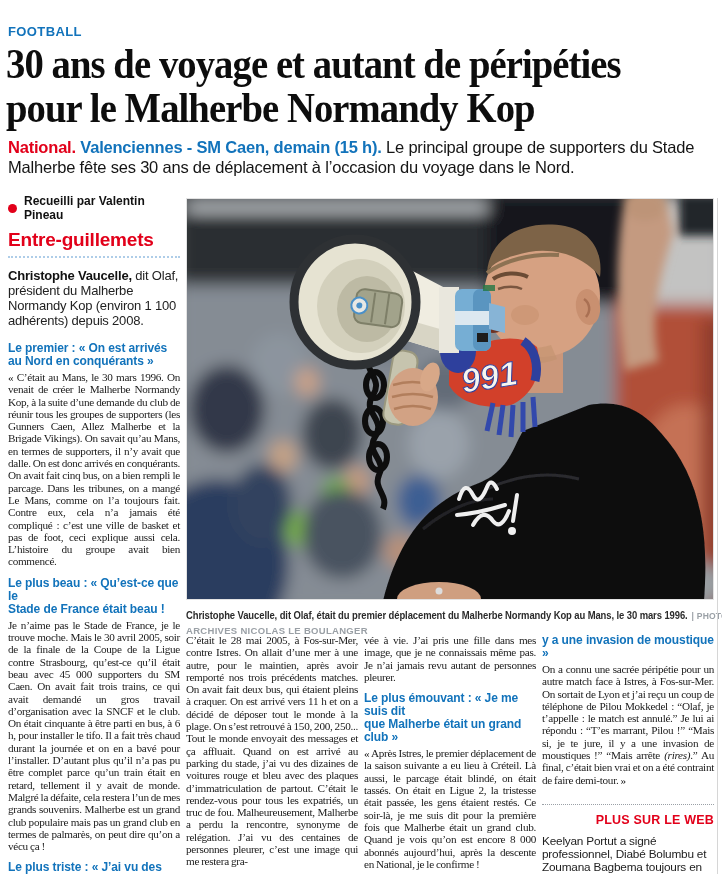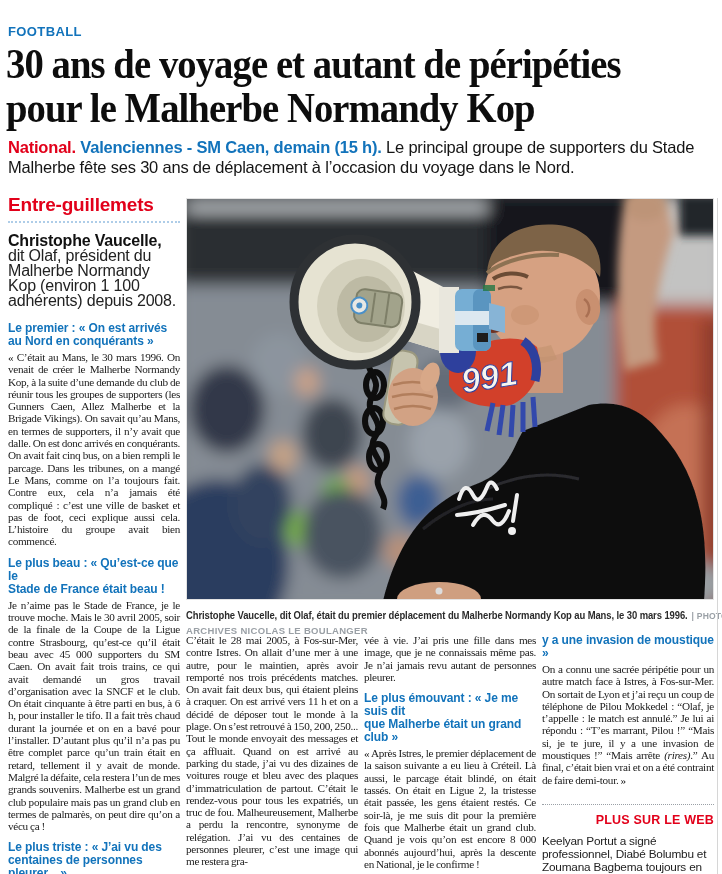--- a/index.html
+++ b/index.html
@@ -16,21 +16,21 @@
   .standfirst .sf-label{color:#e2001a;font-weight:bold;}
   .standfirst .sf-match{color:#1273bb;font-weight:bold;}
   .standfirst .sf-text{color:#151515;}
 
   
   .rail{position:absolute;left:8px;top:174px;width:172px;}
   .byline{font-size:12px;font-weight:bold;color:#111;margin:0 0 7px;display:flex;align-items:center;}
   .byline .dot{width:9px;height:9px;border-radius:50%;background:#e2001a;margin-right:7px;flex:0 0 auto;}
   .rail-title{font-size:19px;font-weight:bold;color:#e2001a;letter-spacing:-.2px;margin:0 0 5px;}
   .dotted-blue{border-bottom:2px dotted #aecde8;margin:0 0 10px;}
-  .intro{font-size:16px;line-height:15px;color:#222;margin:0 0 14px;letter-spacing:-.2px;}
+  .intro{font-size:13px;line-height:15px;color:#222;margin:0 0 14px;letter-spacing:-.2px;}
   .intro b{color:#111;}
 
   
   .chead{font-size:12px;line-height:13px;font-weight:bold;color:#1273bb;margin:9px 0 3px;
          white-space:pre-line;letter-spacing:-.1px;}
   .chead:first-child{margin-top:0;}
   .btxt{font-family:"Liberation Serif",serif;font-size:11.2px;line-height:12.3px;letter-spacing:-.3px;
         word-spacing:-.4px;text-align:justify;color:#1b1b1b;margin:0;}
 
   
@@ -58,20 +58,24 @@
 
   <div class="kicker">FOOTBALL</div>
   <h1 class="headline" style="margin:0;">30 ans de voyage et autant de péripéties
 pour le Malherbe Normandy Kop</h1>
 
   <div class="standfirst">
     <span class="sf-label">National.</span><span class="sf-match"> Valenciennes - SM Caen, demain (15 h).</span><span class="sf-text"> Le principal groupe de supporters du Stade Malherbe fête ses 30 ans de déplacement à l’occasion du voyage dans le Nord.</span>
   </div>
 
   <div class="rail">
+    <div class="byline">
+      <span class="dot"></span>
+      <span>Recueilli par Valentin Pineau</span>
+    </div>
     <div class="rail-title">Entre-guillemets</div>
     <div class="dotted-blue"></div>
     <p class="intro"><b>Christophe Vaucelle,</b><span> dit Olaf, président du Malherbe Normandy Kop (environ 1 100 adhérents) depuis 2008.</span></p>
     <div id="rail-items">
         <div class="chead">Le premier : « On est arrivés
 au Nord en conquérants »</div>
         <p class="btxt">« C’était au Mans, le 30 mars 1996. On venait de créer le Malherbe Normandy Kop, à la suite d’une demande du club de réunir tous les groupes de supporters (les Gunners Caen, Allez Malherbe et la Brigade Vikings). On savait qu’au Mans, en termes de supporters, il n’y avait que dalle. On est donc arrivés en conquérants. On avait fait cinq bus, on a bien rempli le parcage. Dans les tribunes, on a mangé Le Mans, comme on l’a toujours fait. Contre eux, cela n’a jamais été compliqué : c’est une ville de basket et pas de foot, ceci explique aussi cela. L’histoire du groupe avait bien commencé.</p>
         <div class="chead">Le plus beau : « Qu’est-ce que le
 Stade de France était beau !</div>
         <p class="btxt">Je n’aime pas le Stade de France, je le trouve moche. Mais le 30 avril 2005, soir de la finale de la Coupe de la Ligue contre Strasbourg, qu’est-ce qu’il était beau avec 45 000 supporters du SM Caen. On avait fait trois trains, ce qui avait demandé un gros travail d’organisation avec la SNCF et le club. On était cinquante à être parti en bus, à 6 h, pour installer le tifo. Il a fait très chaud durant la journée et on en a bavé pour l’installer. D’autant plus qu’il n’a pas pu être complet parce qu’un train était en retard, tellement il y avait de monde. Malgré la défaite, cela restera l’un de mes grands souvenirs. Malherbe est un grand club populaire mais pas un grand club en termes de palmarès, on peut dire qu’on a vécu ça !</p>

